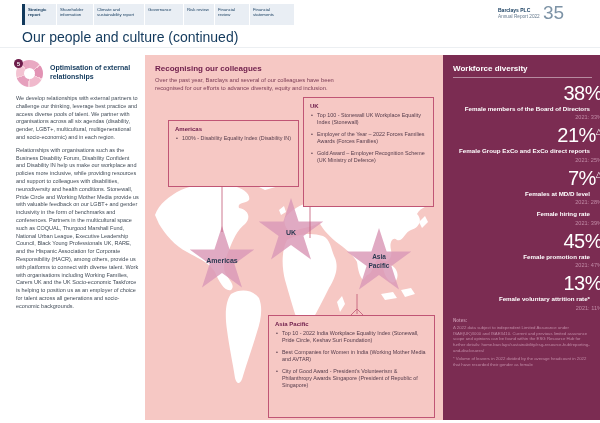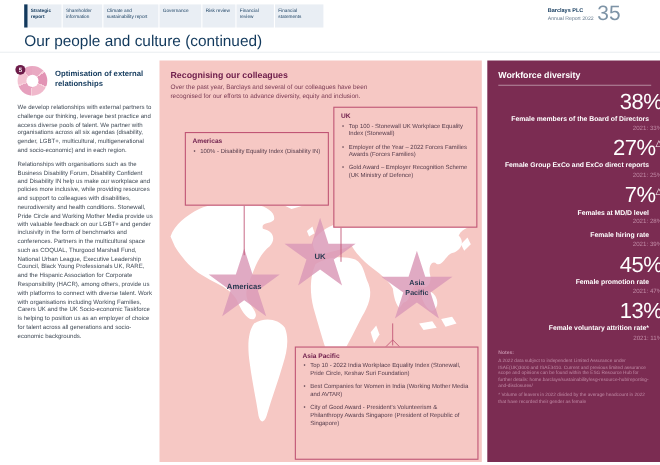--- a/index.html
+++ b/index.html
@@ -29,21 +29,21 @@
   .donut::after{content:"";position:absolute;inset:8px;background:#fff;border-radius:50%;}
   .donut-badge{position:absolute;left:-2px;top:-1px;width:9px;height:9px;border-radius:50%;
     background:#6d1c4a;color:#fff;font-size:5.5px;font-weight:bold;display:flex;
     align-items:center;justify-content:center;z-index:2;}
   .left-heading{font-weight:bold;font-size:7px;color:#12395c;line-height:1.3;padding-top:3px;}
   .left-body{margin-top:8px;}
   .left-body p{font-size:5.5px;line-height:1.42;color:#414b57;margin:0 0 5px;}
 
   
   .pink-panel{position:absolute;left:145px;top:55px;width:293px;height:365px;
-              background:#f6c8c4;overflow:hidden;}
+              background:#f6c8c4;overflow:hidden;padding-left:18px;}
   .pp-head{position:absolute;left:10px;top:9px;font-size:8px;font-weight:bold;color:#6d1c4a;z-index:3;}
   .pp-intro{position:absolute;left:10px;top:22px;width:202px;font-size:5.8px;line-height:1.38;
             color:#7a3b54;z-index:3;}
   .map-svg{position:absolute;left:0;top:115px;width:292px;height:250px;z-index:1;}
   .award-box{position:absolute;border:1px solid #c05575;box-sizing:border-box;
              padding:5px 6px;background:#f6c8c4;z-index:2;}
   .ab-title{font-size:6px;font-weight:bold;color:#6d1c4a;margin-bottom:3px;}
   .ab-list{margin:0;padding:0;list-style:none;}
   .ab-list li{font-size:5.4px;line-height:1.32;color:#553c4b;padding-left:7px;
               position:relative;margin-bottom:4.5px;}
@@ -175,21 +175,21 @@
 <div class="berry-panel">
   <div class="wd-head">Workforce diversity</div>
 
   <div class="stat">
     <div class="stat-value"><span>38%</span><span class="stat-sup"></span></div>
     <div class="stat-label">Female members of the Board of Directors</div>
     <div class="stat-prior">2021: 33%</div>
   </div>
 
   <div class="stat">
-    <div class="stat-value"><span>27%</span><span class="stat-sup">△</span></div>
+    <div class="stat-value"><span>21%</span><span class="stat-sup">△</span></div>
     <div class="stat-label">Female Group ExCo and ExCo direct reports</div>
     <div class="stat-prior">2021: 25%</div>
   </div>
 
   <div class="stat">
     <div class="stat-value"><span>7%</span><span class="stat-sup">△</span></div>
     <div class="stat-label">Females at MD/D level</div>
     <div class="stat-prior">2021: 28%</div>
   </div>
 

